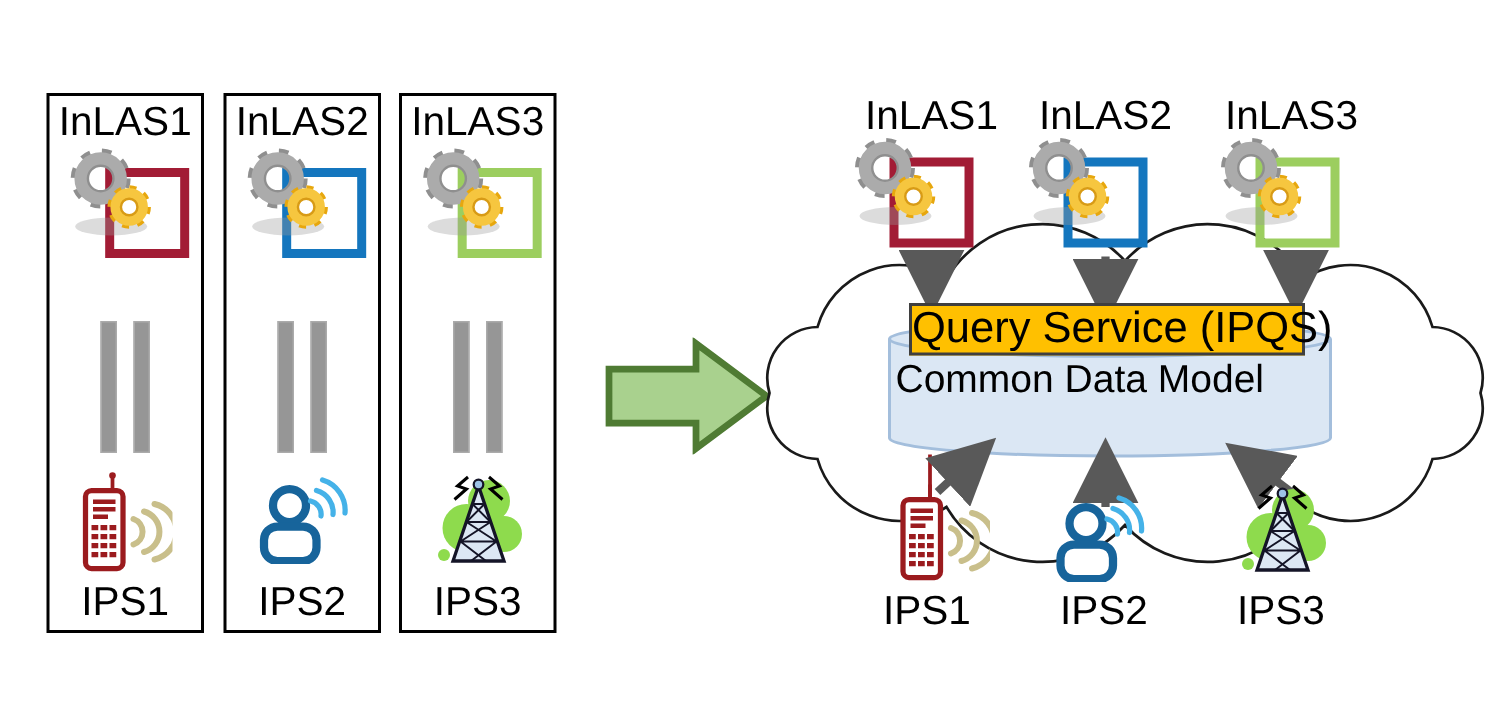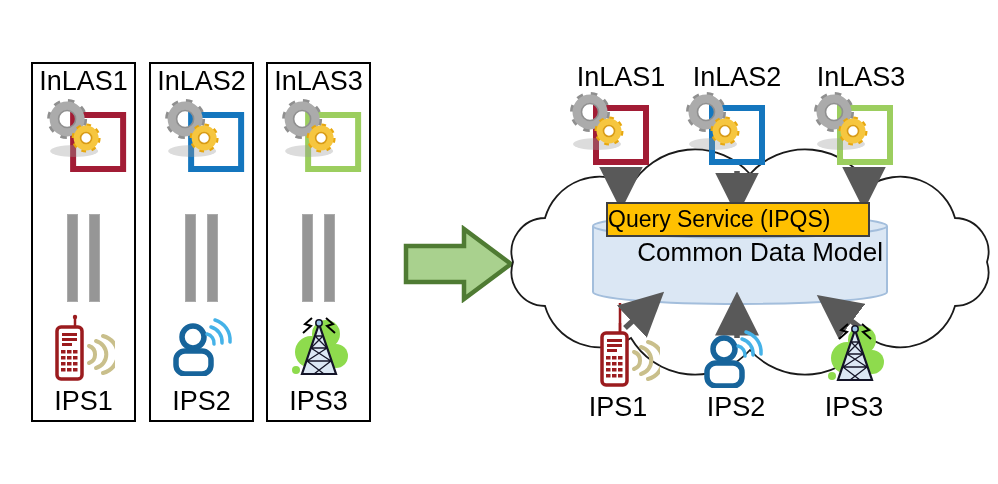--- a/index.html
+++ b/index.html
@@ -18,22 +18,22 @@
   .bar{width:9px;height:86px;background:#969696;border:1px solid #ababab;}
   .ips-icon{position:absolute;top:250px;left:0;right:0;display:flex;justify-content:center;}
   .ips-label{position:absolute;bottom:3px;left:0;right:0;text-align:center;font-size:27px;}
 
   
   .r-title{position:absolute;top:62px;width:110px;text-align:center;font-size:27px;white-space:nowrap;}
   .r-title.t1{left:566px}.r-title.t2{left:682px}.r-title.t3{left:806px}
   .r-gs{position:absolute;top:97px;width:78px;height:74px;}
   .r-gs.g1{left:571px}.r-gs.g2{left:687px}.r-gs.g3{left:815px}
   .qs-box{position:absolute;left:606px;top:202px;width:260px;height:31px;background:#FFC000;
-          border:2px solid #3F3F3F;text-align:left;font-size:23px;line-height:31px;white-space:nowrap;}
-  .cdm-text{position:absolute;left:597px;top:239px;width:286px;text-align:right;font-size:26px;line-height:27px;}
+          border:2px solid #3F3F3F;text-align:center;font-size:29px;line-height:31px;white-space:nowrap;}
+  .cdm-text{position:absolute;left:597px;top:239px;width:286px;text-align:left;font-size:26px;line-height:27px;}
   .cdm-text span{display:block;}
   .r-ips{position:absolute;}
   .r-ips.p1{left:598px;top:320px}.r-ips.p2{left:702px;top:326px}.r-ips.p3{left:822px;top:320px}
   .r-ips-label{position:absolute;top:392px;width:84px;text-align:center;font-size:27px;}
   .r-ips-label.l1{left:576px}.r-ips-label.l2{left:694px}.r-ips-label.l3{left:812px}
 
   .overlay,.t-arrow{position:absolute;left:0;top:0;}
   .t-arrow{left:403px;top:225px;}
 </style>
 </head>

